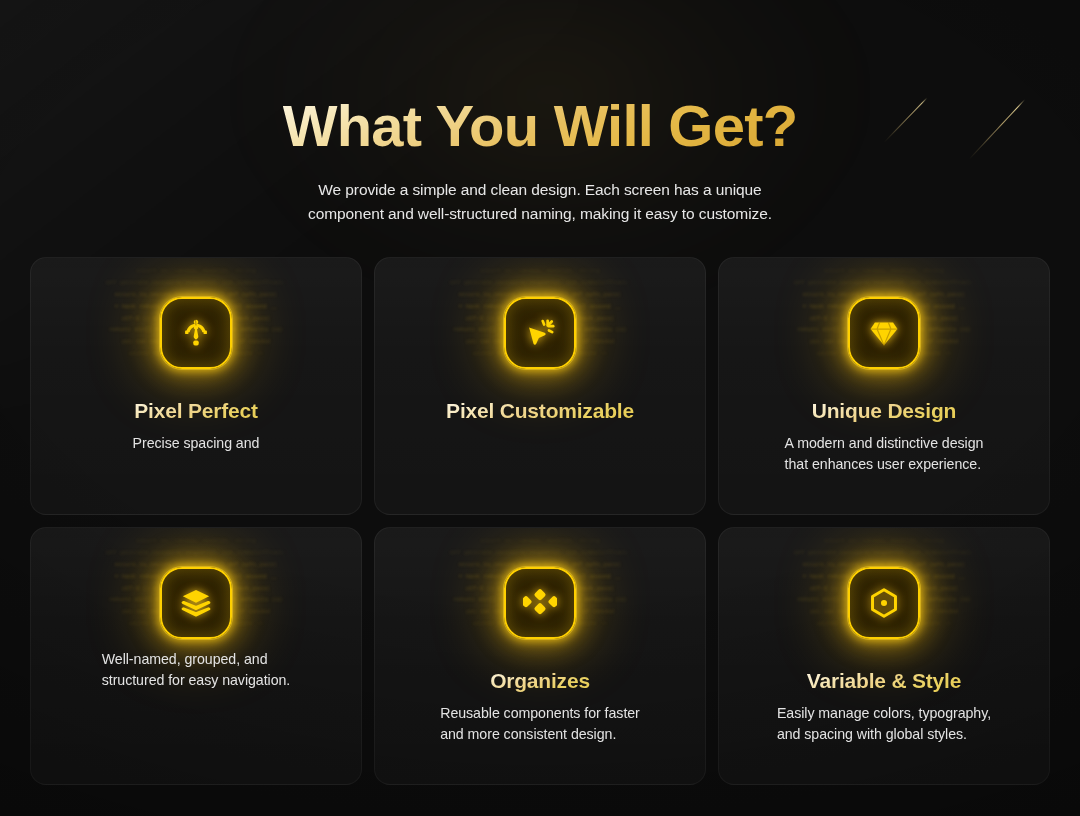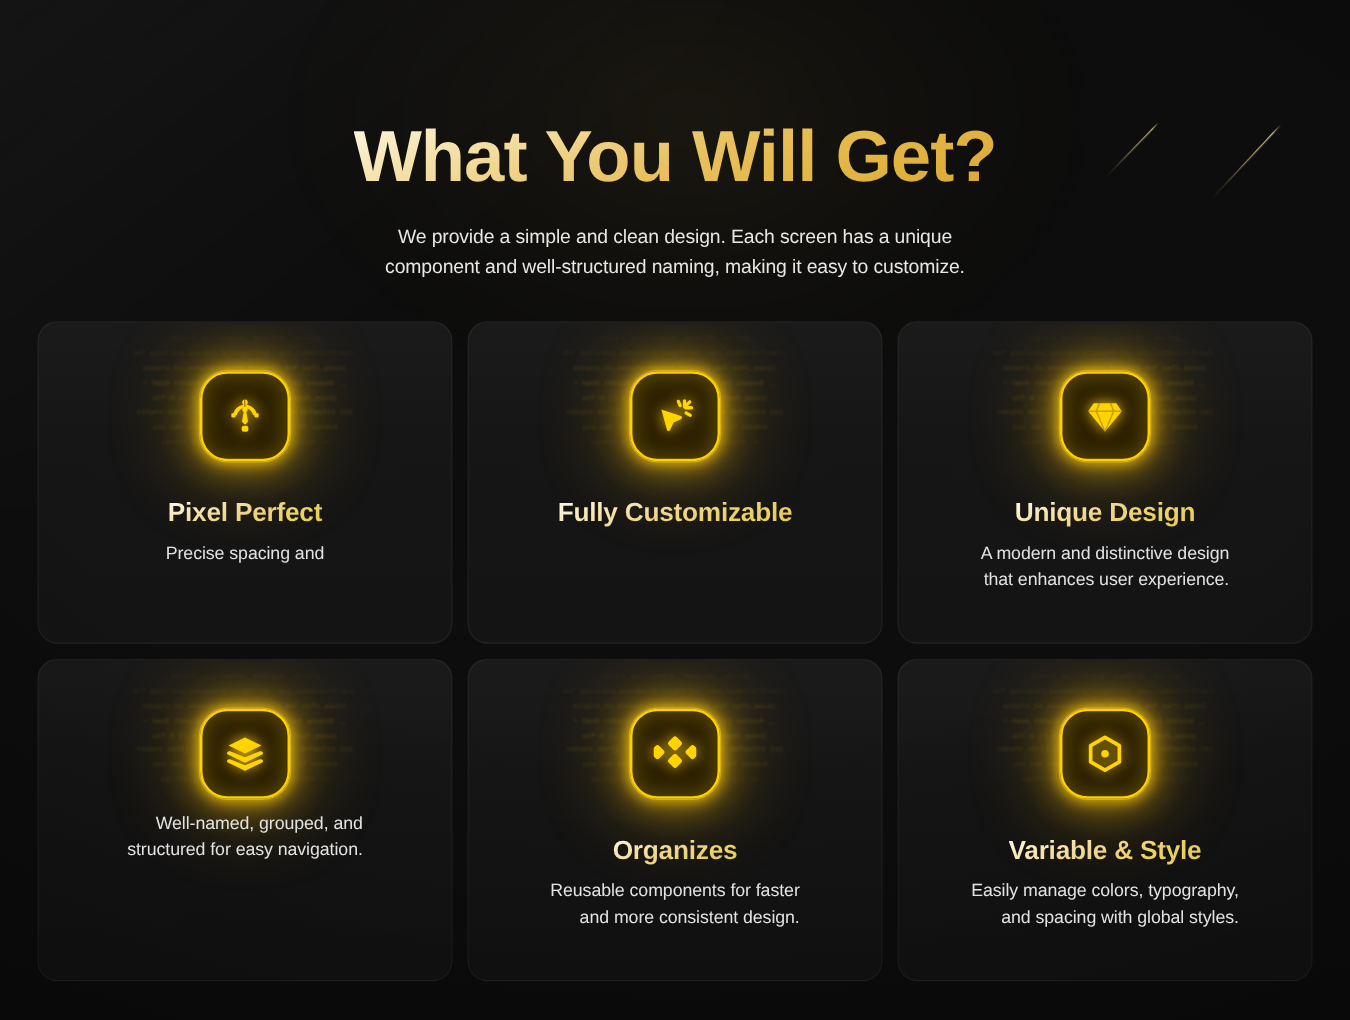--- a/index.html
+++ b/index.html
@@ -188,21 +188,21 @@
     -webkit-text-fill-color:transparent;
     color:transparent;
   }
 
   .card-desc {
     position:relative; z-index:2;
     margin-top:10px;
     font-size:14.2px;
     line-height:1.45;
     color:#e3e3e3;
-    text-align:right;
+    text-align:left;
     letter-spacing:-0.05px;
     max-width:250px;
   }
   .card-desc span { display:block; }
 </style>
 </head>
 <body>
 
 <div class="page">
 
@@ -265,21 +265,21 @@
             <svg width="34" height="34" viewBox="0 0 24 24" fill="none">
       <path d="M4.3 8.2l11.0 3.6c.85.28.92 1.45.11 1.83l-4.2 1.95-1.95 4.2c-.38.81-1.55.74-1.83-.11L4.3 8.2z" fill="#FFD400"></path>
       <path d="M17.4 3.4v3.3" stroke="#FFD400" stroke-width="1.9" stroke-linecap="round"></path>
       <path d="M21.3 7.2h-3.2" stroke="#FFD400" stroke-width="1.9" stroke-linecap="round"></path>
       <path d="M20.3 3.9l-2.1 2.1" stroke="#FFD400" stroke-width="1.9" stroke-linecap="round"></path>
       <path d="M20.6 11.4l-2.3-1.2" stroke="#FFD400" stroke-width="1.9" stroke-linecap="round"></path>
       <path d="M13.9 3.6l1.0 2.4" stroke="#FFD400" stroke-width="1.9" stroke-linecap="round"></path>
     </svg>
           </span>
         </div>
-        <div class="card-title">Fully Customizable</div>
+        <div class="card-title">Pixel Customizable</div>
       </div>
       <div class="card">
         <div class="code-bg">
           <span class="l">import os, random, hashlib, string</span>
           <span class="l">def generate_password(length=12, use_symbols=True):</span>
           <span class="l">    ensure_to_secure_random_bytes()  def safe_pass(</span>
           <span class="l">    = hash  return base64.encode(rng)[:n] unused __</span>
           <span class="l">    utf-8 || x = ''.join(chars)      def hash_pass(</span>
           <span class="l">    return str[] = b'' + salt_bytes  salt defaults (n)</span>
           <span class="l">    you can configure rounds via env if needed</span>

